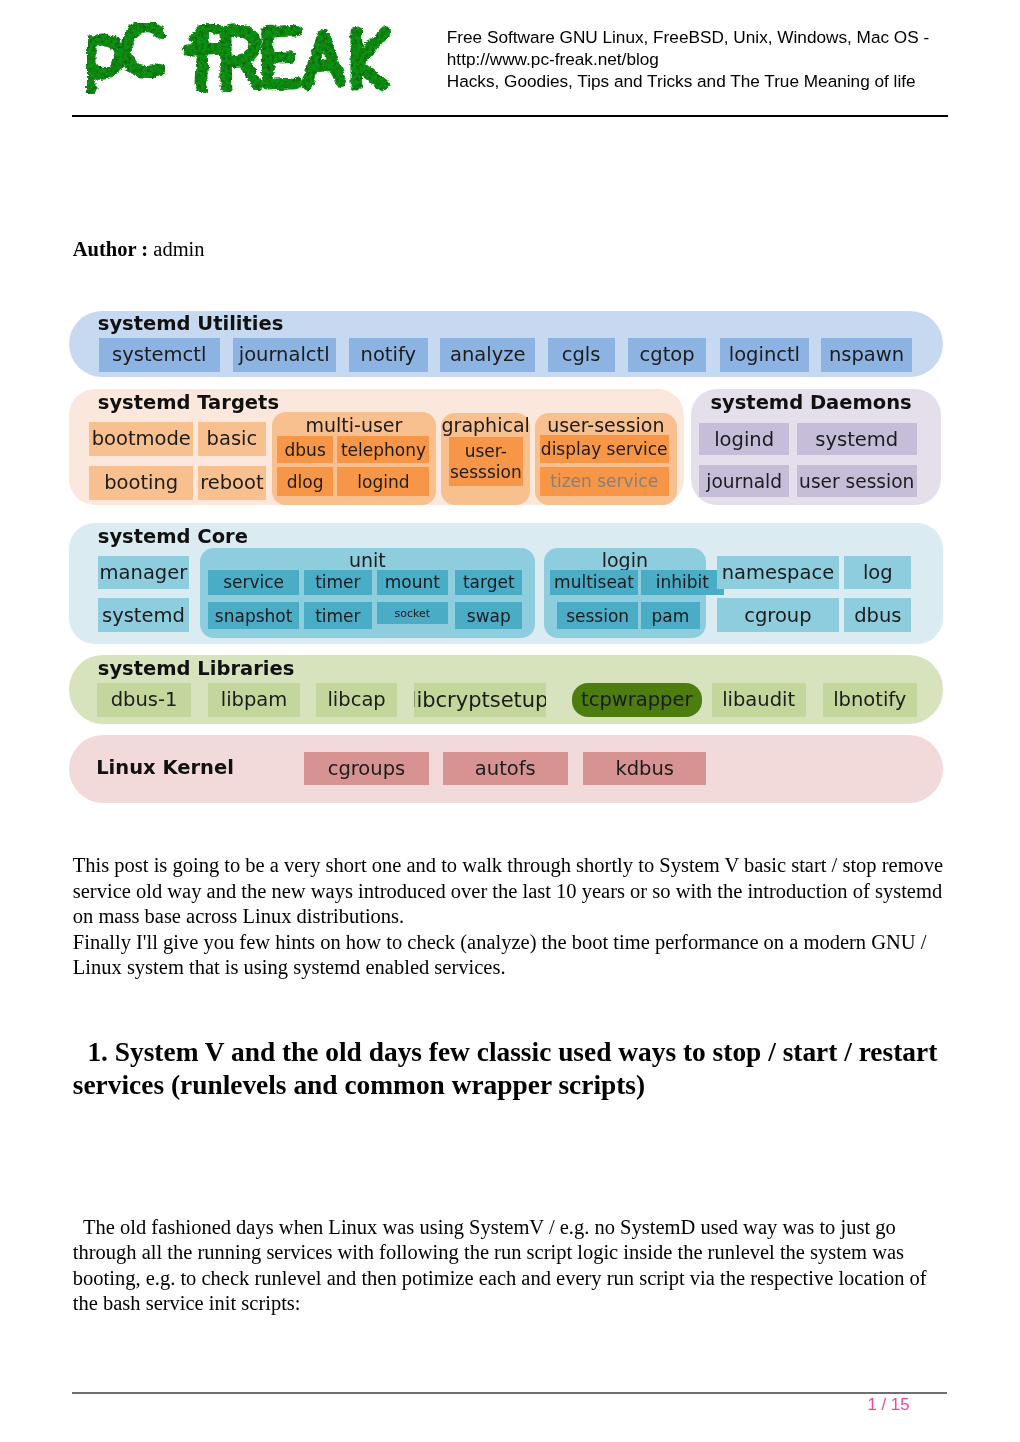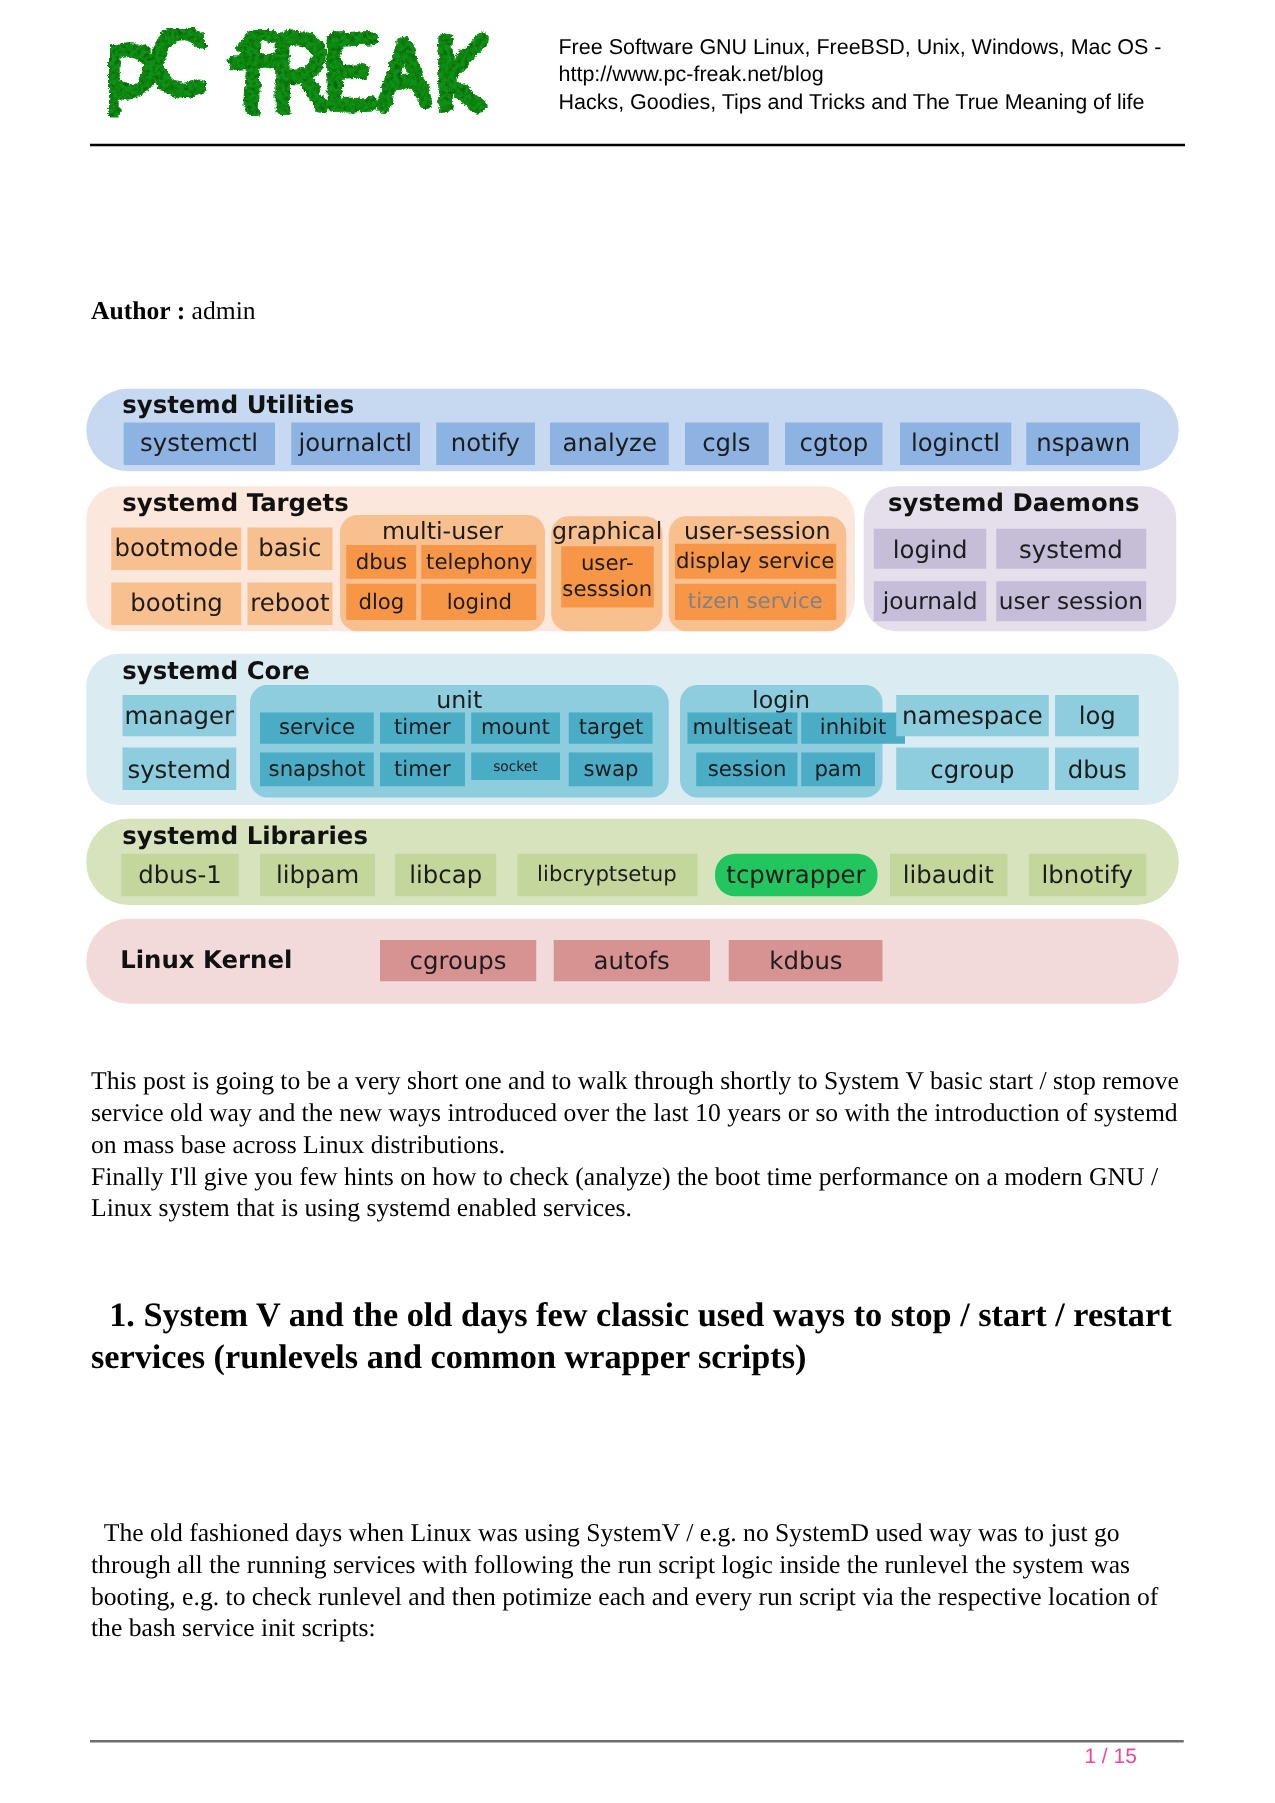--- a/index.html
+++ b/index.html
@@ -193,22 +193,22 @@
         <div class="pill" style="left: 572.9px; top: 264.5px; width: 83px; height: 25.9px; background: rgb(75, 172, 198); font-size: 17px;">inhibit</div>
         <div class="pill" style="left: 489.4px; top: 297.3px; width: 80.5px; height: 26.7px; background: rgb(75, 172, 198); font-size: 17px;">session</div>
         <div class="pill" style="left: 572.9px; top: 297.3px; width: 59px; height: 26.7px; background: rgb(75, 172, 198); font-size: 17px;">pam</div>
         <div class="pill" style="left: 648.8px; top: 251px; width: 122.2px; height: 33.1px; background: rgb(142, 205, 221); font-size: 19.5px;">namespace</div>
         <div class="pill" style="left: 776.1px; top: 251px; width: 67.4px; height: 33.1px; background: rgb(142, 205, 221); font-size: 19.5px;">log</div>
         <div class="pill" style="left: 648.8px; top: 293.4px; width: 122.2px; height: 33.9px; background: rgb(142, 205, 221); font-size: 19.5px;">cgroup</div>
         <div class="pill" style="left: 776.1px; top: 293.4px; width: 67.4px; height: 33.9px; background: rgb(142, 205, 221); font-size: 19.5px;">dbus</div>
         <div class="pill" style="left: 29.4px; top: 377.8px; width: 93.3px; height: 34.4px; background: rgb(195, 214, 155); font-size: 19.5px;">dbus-1</div>
         <div class="pill" style="left: 139.8px; top: 377.8px; width: 92.5px; height: 34.4px; background: rgb(195, 214, 155); font-size: 19.5px;">libpam</div>
         <div class="pill" style="left: 248.2px; top: 377.8px; width: 80.8px; height: 34.4px; background: rgb(195, 214, 155); font-size: 19.5px;">libcap</div>
-        <div class="pill" style="left: 345.5px; top: 377.8px; width: 144px; height: 34.4px; background: rgb(195, 214, 155); font-size: 17px;">libcryptsetup</div>
-        <div class="pill" style="left: 503.5px; top: 377.8px; width: 130.6px; height: 34.4px; background: #22c55e; font-size: 19.5px; border-radius: 16px;">tcpwrapper</div>
+        <div class="pill" style="left: 345.5px; top: 377.8px; width: 132px; height: 34.4px; background: rgb(195, 214, 155); font-size: 21px;">libcryptsetup</div>
+        <div class="pill" style="left: 503.5px; top: 377.8px; width: 130.6px; height: 34.4px; background: #4d7c0f; font-size: 19.5px; border-radius: 16px;">tcpwrapper</div>
         <div class="pill" style="left: 643.7px; top: 377.8px; width: 93.9px; height: 34.4px; background: rgb(195, 214, 155); font-size: 19.5px;">libaudit</div>
         <div class="pill" style="left: 754.9px; top: 377.8px; width: 93.8px; height: 34.4px; background: rgb(195, 214, 155); font-size: 19.5px;">lbnotify</div>
         <div class="pill" style="left: 236.2px; top: 447px; width: 124.5px; height: 33.2px; background: rgb(215, 146, 146); font-size: 19.5px;">cgroups</div>
         <div class="pill" style="left: 375px; top: 447px; width: 124.6px; height: 33.2px; background: rgb(215, 146, 146); font-size: 19.5px;">autofs</div>
         <div class="pill" style="left: 515.1px; top: 447px; width: 123.3px; height: 33.2px; background: rgb(215, 146, 146); font-size: 19.5px;">kdbus</div>
       </div>
   </div>
 
   <div class="para" id="p12" style="top:853px"><span>This post is going to be a very short one and to walk through shortly to System V basic start / stop remove service old way and the new ways introduced over the last 10 years or so with the introduction of systemd on mass base across Linux distributions.</span><br><span>Finally I'll give you few hints on how to check (analyze) the boot time performance on a modern GNU / Linux system that is using systemd enabled services.</span></div>
   <h2 class="h2" id="h2a" style="top:1035.5px;text-indent:14.6px">1. System V and the old days few classic used ways to stop / start / restart services (runlevels and common wrapper scripts)</h2>

